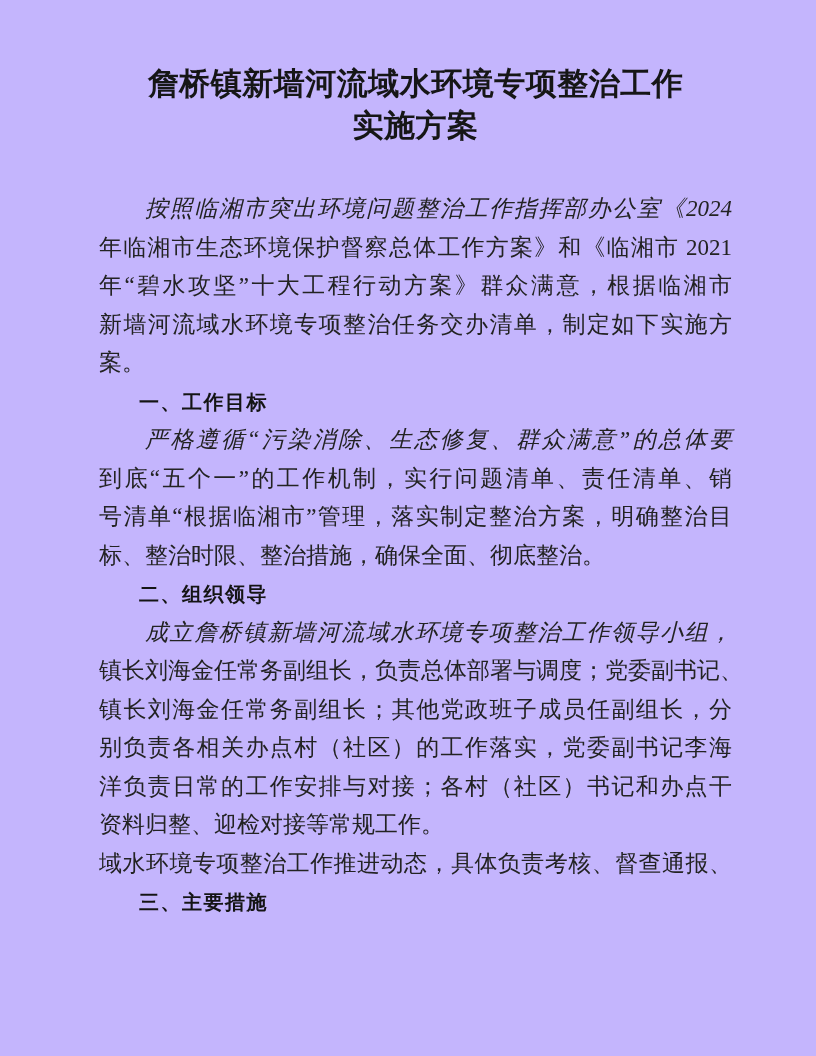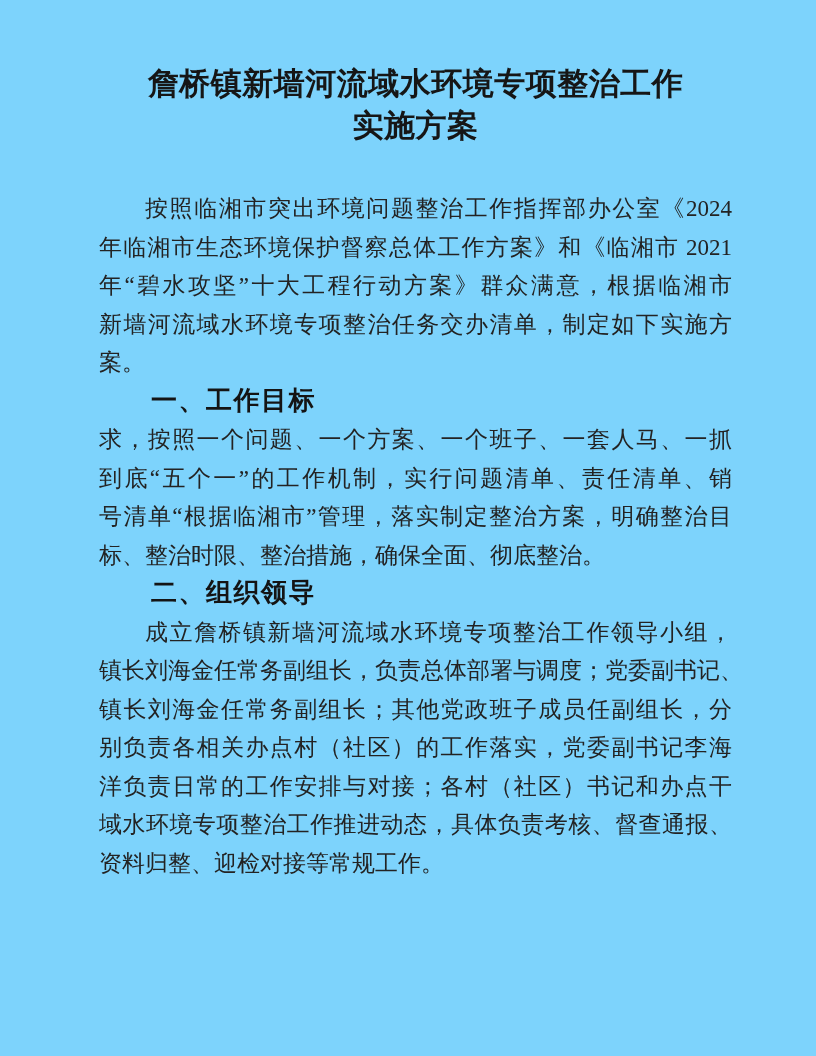--- a/index.html
+++ b/index.html
@@ -4,21 +4,21 @@
 <style>
   html, body {
     margin: 0;
     padding: 0;
     background: #e8e8e8;
   }
   .page {
     position: relative;
     width: 816px;
     height: 1056px;
-    background: #7dd3fc;
+    background: #c4b5fd;
     overflow: hidden;
     font-family: "Liberation Serif", "DejaVu Serif", serif;
   }
   .doc-title {
     position: absolute;
     left: 99px;
     top: 63px;
     width: 633px;
     margin: 0;
     text-align: center;
@@ -41,56 +41,58 @@
   .body-line {
     font-size: 23px;
     line-height: 38.5px;
     height: 38.5px;
     text-align: justify;
     text-align-last: justify;
     white-space: nowrap;
   }
   .body-line.para-first {
     text-indent: 2em;
+    font-style: italic;
   }
   .body-line.para-last {
     text-align-last: left;
   }
   .heading-line {
-    font-size: 26px;
+    font-size: 20px;
     line-height: 38.5px;
     height: 38.5px;
     font-weight: 700;
-    font-family: Liberation Mono, monospace;
+    font-family: Liberation Sans, sans-serif;
     color: #141414;
     text-indent: 2em;
     letter-spacing: 1.5px;
   }
 </style>
 </head>
 <body>
 
 <div class="page">
   <h1 class="doc-title">
     <span class="title-line">詹桥镇新墙河流域水环境专项整治工作</span>
     <span class="title-line">实施方案</span>
   </h1>
   <div class="doc-body" id="doc-body">
       <div class="body-line para-first">按照临湘市突出环境问题整治工作指挥部办公室《2024</div>
       <div class="body-line">年临湘市生态环境保护督察总体工作方案》和《临湘市 2021</div>
       <div class="body-line">年“碧水攻坚”十大工程行动方案》群众满意，根据临湘市</div>
       <div class="body-line">新墙河流域水环境专项整治任务交办清单，制定如下实施方</div>
       <div class="body-line para-last">案。</div>
       <div class="heading-line">一、工作目标</div>
-      <div class="body-line">求，按照一个问题、一个方案、一个班子、一套人马、一抓</div>
+      <div class="body-line para-first">严格遵循“污染消除、生态修复、群众满意”的总体要</div>
       <div class="body-line">到底“五个一”的工作机制，实行问题清单、责任清单、销</div>
       <div class="body-line">号清单“根据临湘市”管理，落实制定整治方案，明确整治目</div>
       <div class="body-line para-last">标、整治时限、整治措施，确保全面、彻底整治。</div>
       <div class="heading-line">二、组织领导</div>
       <div class="body-line para-first">成立詹桥镇新墙河流域水环境专项整治工作领导小组，</div>
       <div class="body-line">镇长刘海金任常务副组长，负责总体部署与调度；党委副书记、</div>
       <div class="body-line">镇长刘海金任常务副组长；其他党政班子成员任副组长，分</div>
       <div class="body-line">别负责各相关办点村（社区）的工作落实，党委副书记李海</div>
       <div class="body-line">洋负责日常的工作安排与对接；各村（社区）书记和办点干</div>
+      <div class="body-line para-last">资料归整、迎检对接等常规工作。</div>
       <div class="body-line">域水环境专项整治工作推进动态，具体负责考核、督查通报、</div>
-      <div class="body-line para-last">资料归整、迎检对接等常规工作。</div>
+      <div class="heading-line">三、主要措施</div>
     </div>
 </div>
 
 </body></html>

